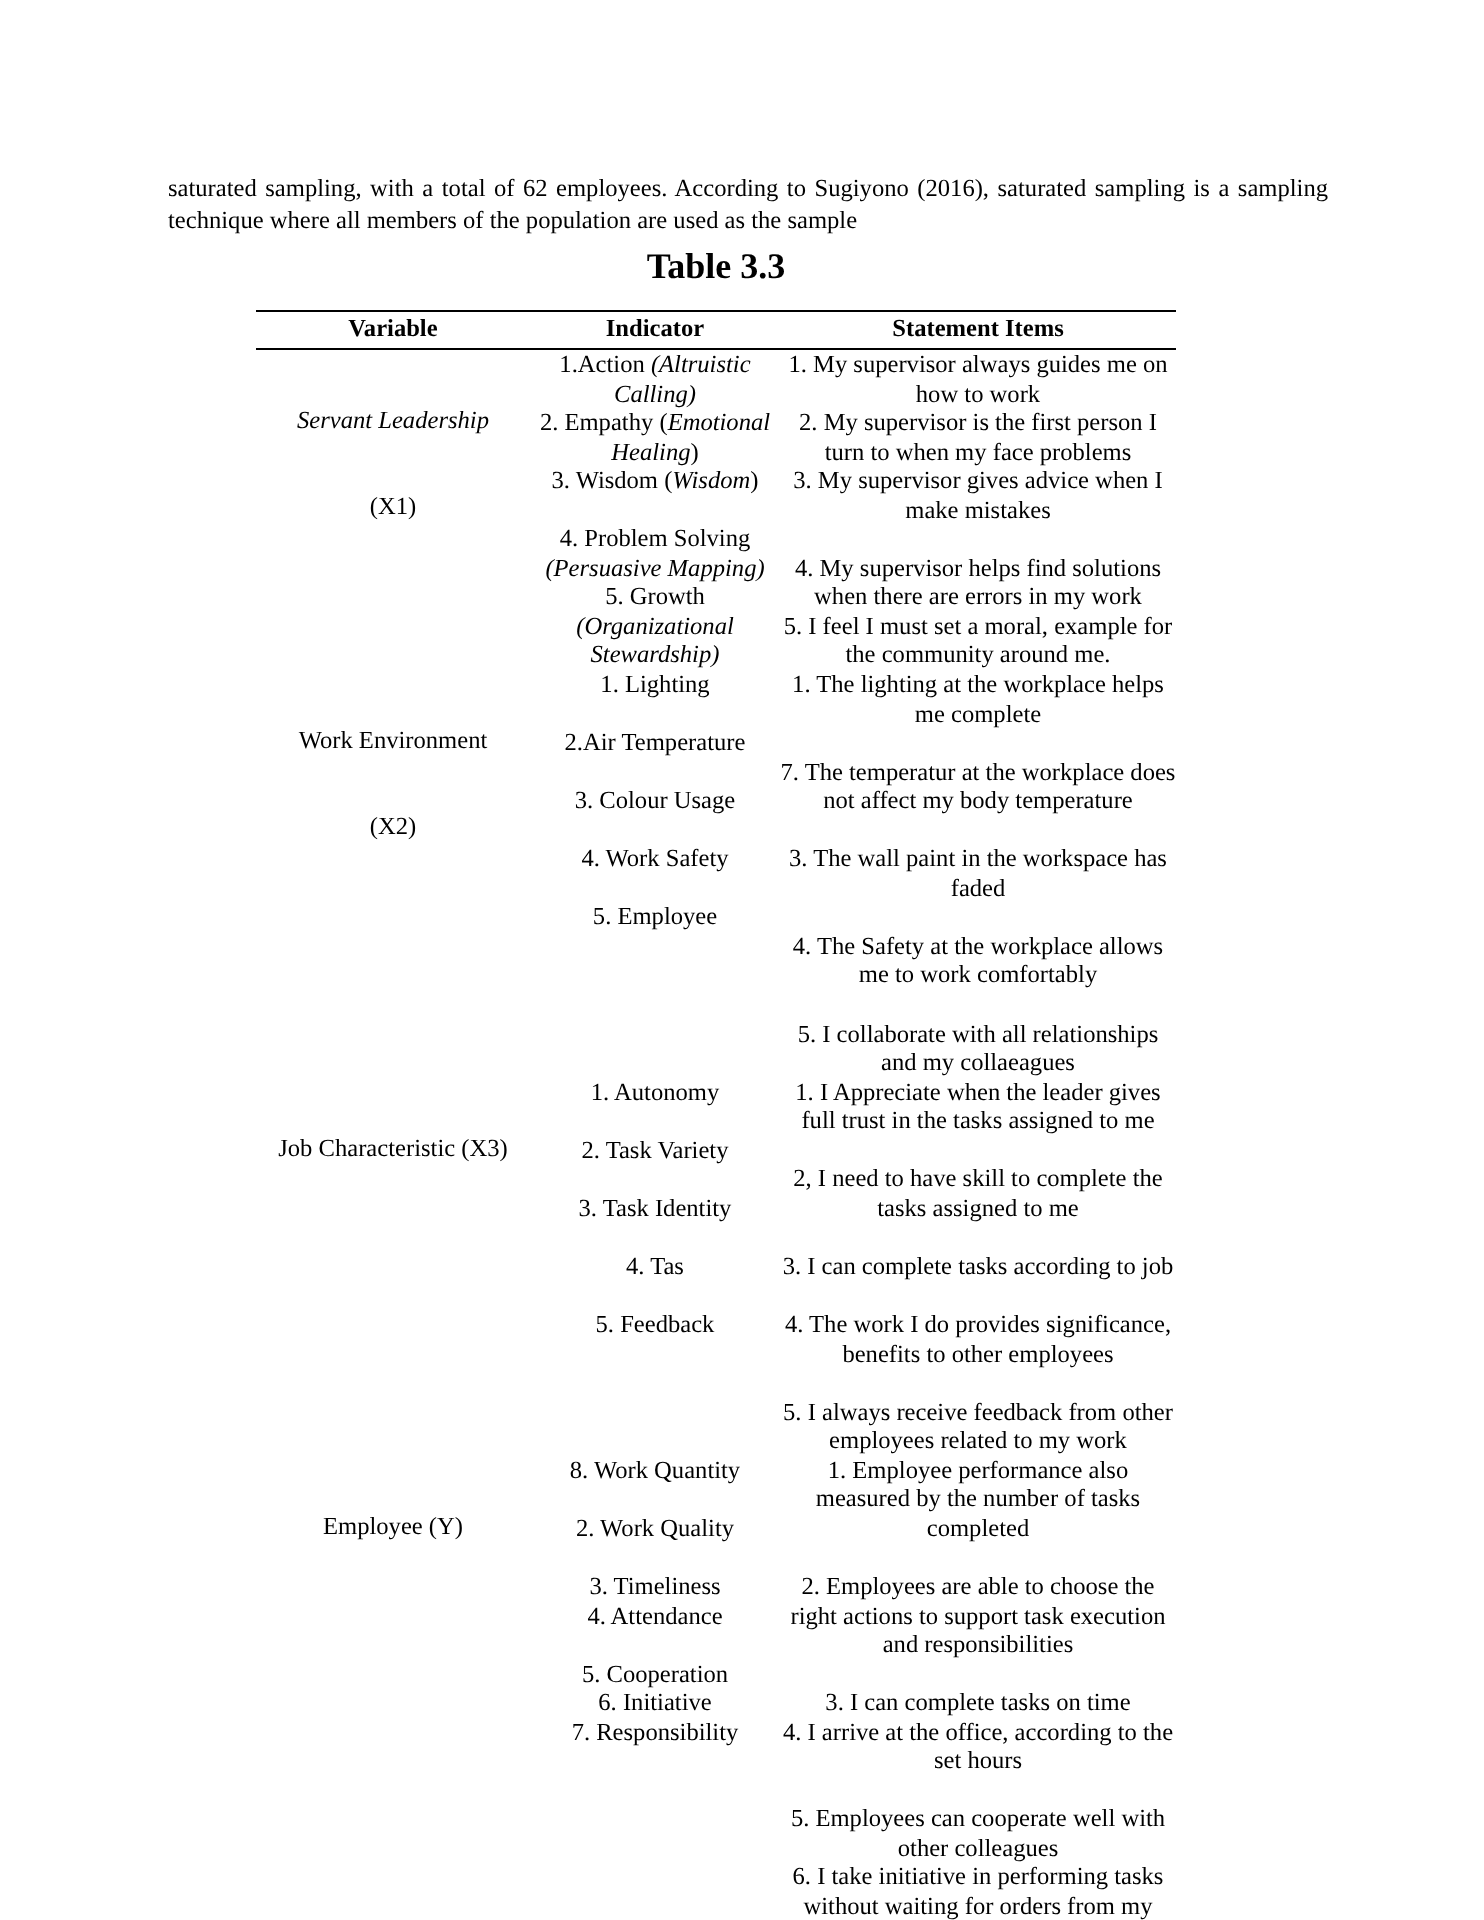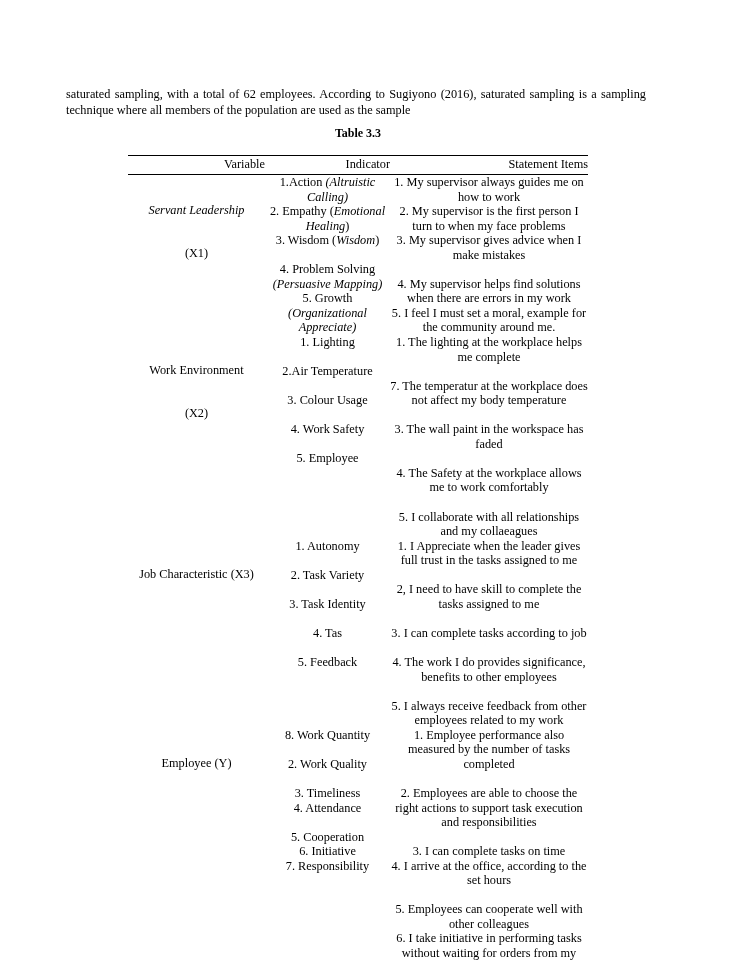--- a/index.html
+++ b/index.html
@@ -19,61 +19,61 @@
   .page {
     position: absolute;
     left: 0; top: 0;
     width: 742px;
     height: 960px;
   }
 
   
   .intro {
     position: absolute;
-    left: 66px;
+    left: 84px;
     top: 86px;
     width: 580px;
     font-size: 12.3px;
     line-height: 16.3px;
     text-align: justify;
     text-justify: inter-word;
   }
   .intro .lastline {
     text-align: left;
   }
 
   
   .table-title {
     position: absolute;
     left: 128px;
     top: 126px;
     width: 460px;
     text-align: center;
     font-weight: bold;
-    font-size: 12px;
+    font-size: 18px;
     line-height: 14.8px;
   }
 
   
   .tbl {
     position: absolute;
     left: 128px;
     top: 155px;
     width: 460px;
     border-collapse: collapse;
     font-size: 12.3px;
     table-layout: fixed;
   }
   .tbl col.c-var  { width: 137px; }
   .tbl col.c-ind  { width: 125px; }
   .tbl col.c-stm  { width: 198px; }
 
   .tbl thead th {
-    font-weight: normal;
-    text-align: right;
+    font-weight: bold;
+    text-align: center;
     padding: 1px 0 2px 0;
     border-top: 1.4px solid #000;
     border-bottom: 1.1px solid #000;
     line-height: 15px;
     vertical-align: bottom;
   }
 
   .tbl tbody td {
     vertical-align: top;
     padding: 0;
@@ -132,21 +132,21 @@
         <tr>
           <td class="cell-var">
             <span class="vname ital">Servant Leadership</span>
             <span class="vname">(X1)</span>
           </td>
           <td class="cell-ind">
             <div class="item">1.Action <span class="ital">(Altruistic Calling)</span></div>
             <div class="item">2. Empathy (<span class="ital">Emotional Healing</span>)</div>
             <div class="item">3. Wisdom (<span class="ital">Wisdom</span>)</div>
             <div class="item gap-before">4. Problem Solving <span class="ital">(Persuasive Mapping)</span></div>
-            <div class="item">5. Growth <span class="ital">(Organizational Appreciate)</span></div>
+            <div class="item">5. Growth <span class="ital">(Organizational Stewardship)</span></div>
           </td>
           <td class="cell-stm">
             <div class="item">1. My supervisor always guides me on how to work</div>
             <div class="item">2. My supervisor is the first person I turn to when my face problems</div>
             <div class="item">3. My supervisor gives advice when I make mistakes</div>
             <div class="item gap-before">4. My supervisor helps find solutions when there are errors in my work</div>
             <div class="item">5. I feel I must set a moral, example for the community around me.</div>
           </td>
         </tr>
         <tr>

